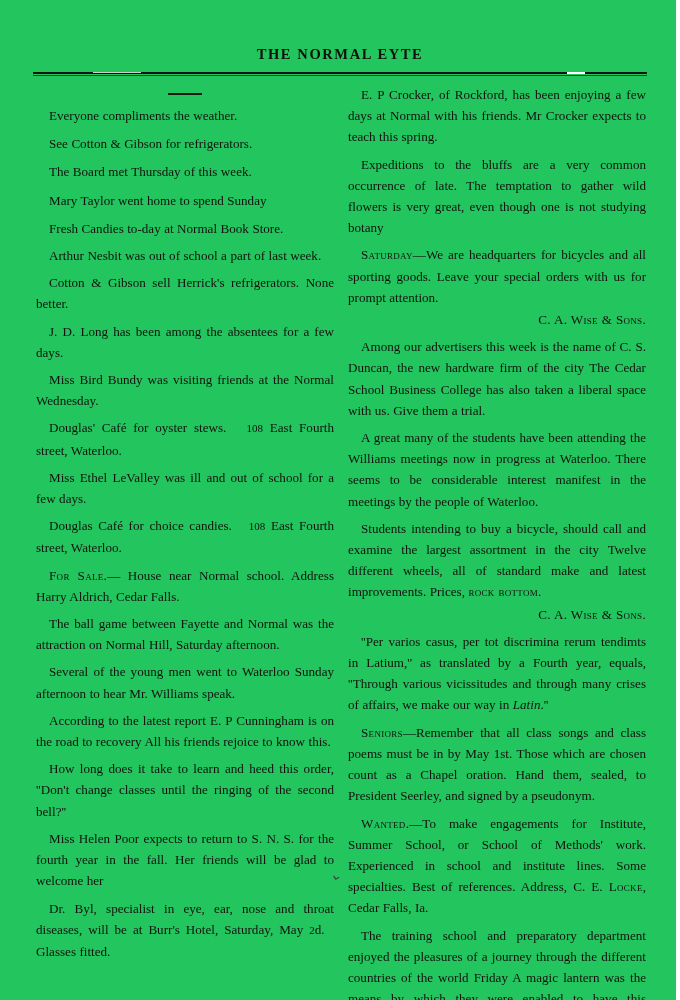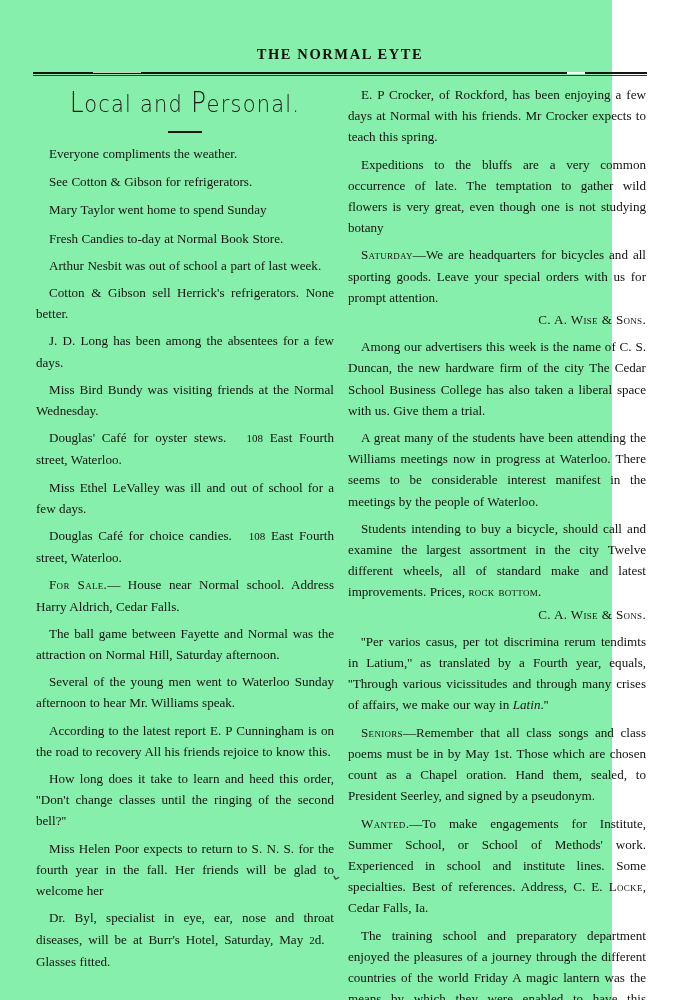--- a/index.html
+++ b/index.html
@@ -12,23 +12,23 @@
     height: 1000px;
     overflow: hidden;
     font-family: "Liberation Serif", "DejaVu Serif", serif;
     color: #14120f;
     position: relative;
   }
 
   .page {
     position: absolute;
     left: 0; top: 0;
-    width: 612px;
+    width: 676px;
     height: 1000px;
-    background: #86efac;
+    background: #22c55e;
   }
 
   
   .masthead {
     position: absolute;
     left: 0;
     top: 46px;
     width: 680px;
     text-align: center;
   }
@@ -168,27 +168,25 @@
   </div>
   <div class="masthead-rule">
     <div class="thick"></div>
     <div class="gap1"></div>
     <div class="gap2"></div>
     <div class="thin"></div>
   </div>
 
   <div class="col col-left">
 
-    <div class="section-head">
-      <span class="section-head-text"><span class="cap">L</span><span>ocal and </span><span class="cap">P</span><span>ersonal.</span></span>
-    </div>
     <div class="head-dash"></div>
 
     <p class="item tight">Everyone compliments the weather.</p>
     <p class="item tight">See Cotton &amp; Gibson for refrigerators.</p>
+    <p class="item tight">The Board met Thursday of this week.</p>
     <p class="item tight">Mary Taylor went home to spend Sunday</p>
     <p class="item tight">Fresh Candies to-day at Normal Book Store.</p>
     <p class="item">Arthur Nesbit was out of school a part of last week.</p>
     <p class="item">Cotton &amp; Gibson sell Herrick's refrigerators. None better.</p>
     <p class="item">J. D. Long has been among the absentees for a few days.</p>
     <p class="item">Miss Bird Bundy was visiting friends at the Normal Wednesday.</p>
 
     <p class="item">Douglas' Café for oyster stews.&nbsp;&nbsp; <span class="osf">108</span> East Fourth street, Waterloo.</p>
 
     <p class="item">Miss Ethel LeValley was ill and out of school for a few days.</p>

